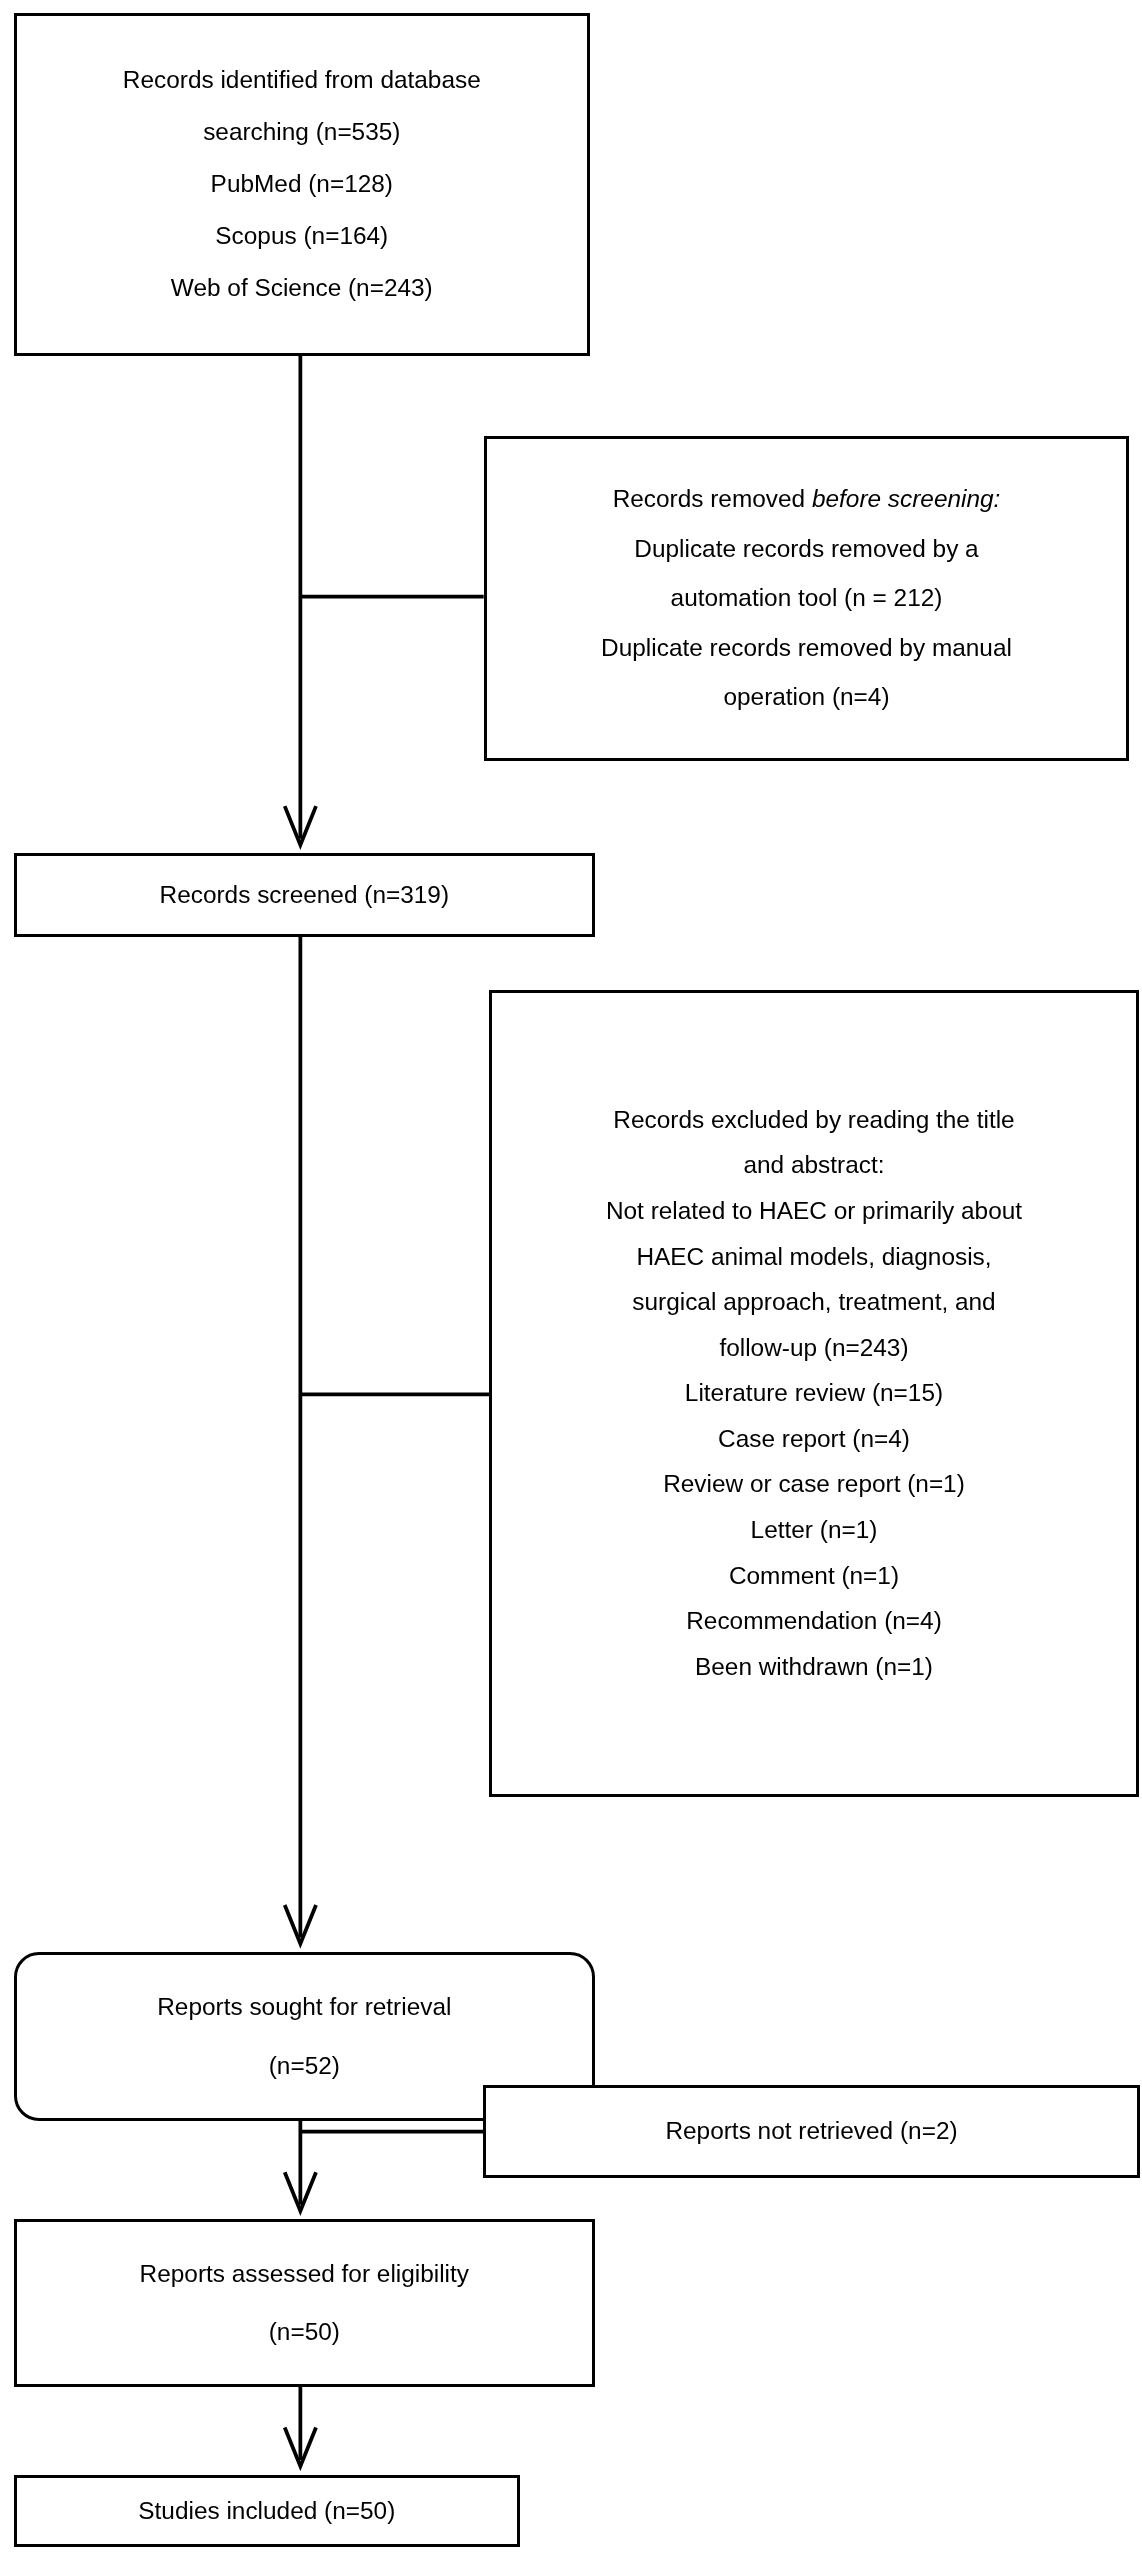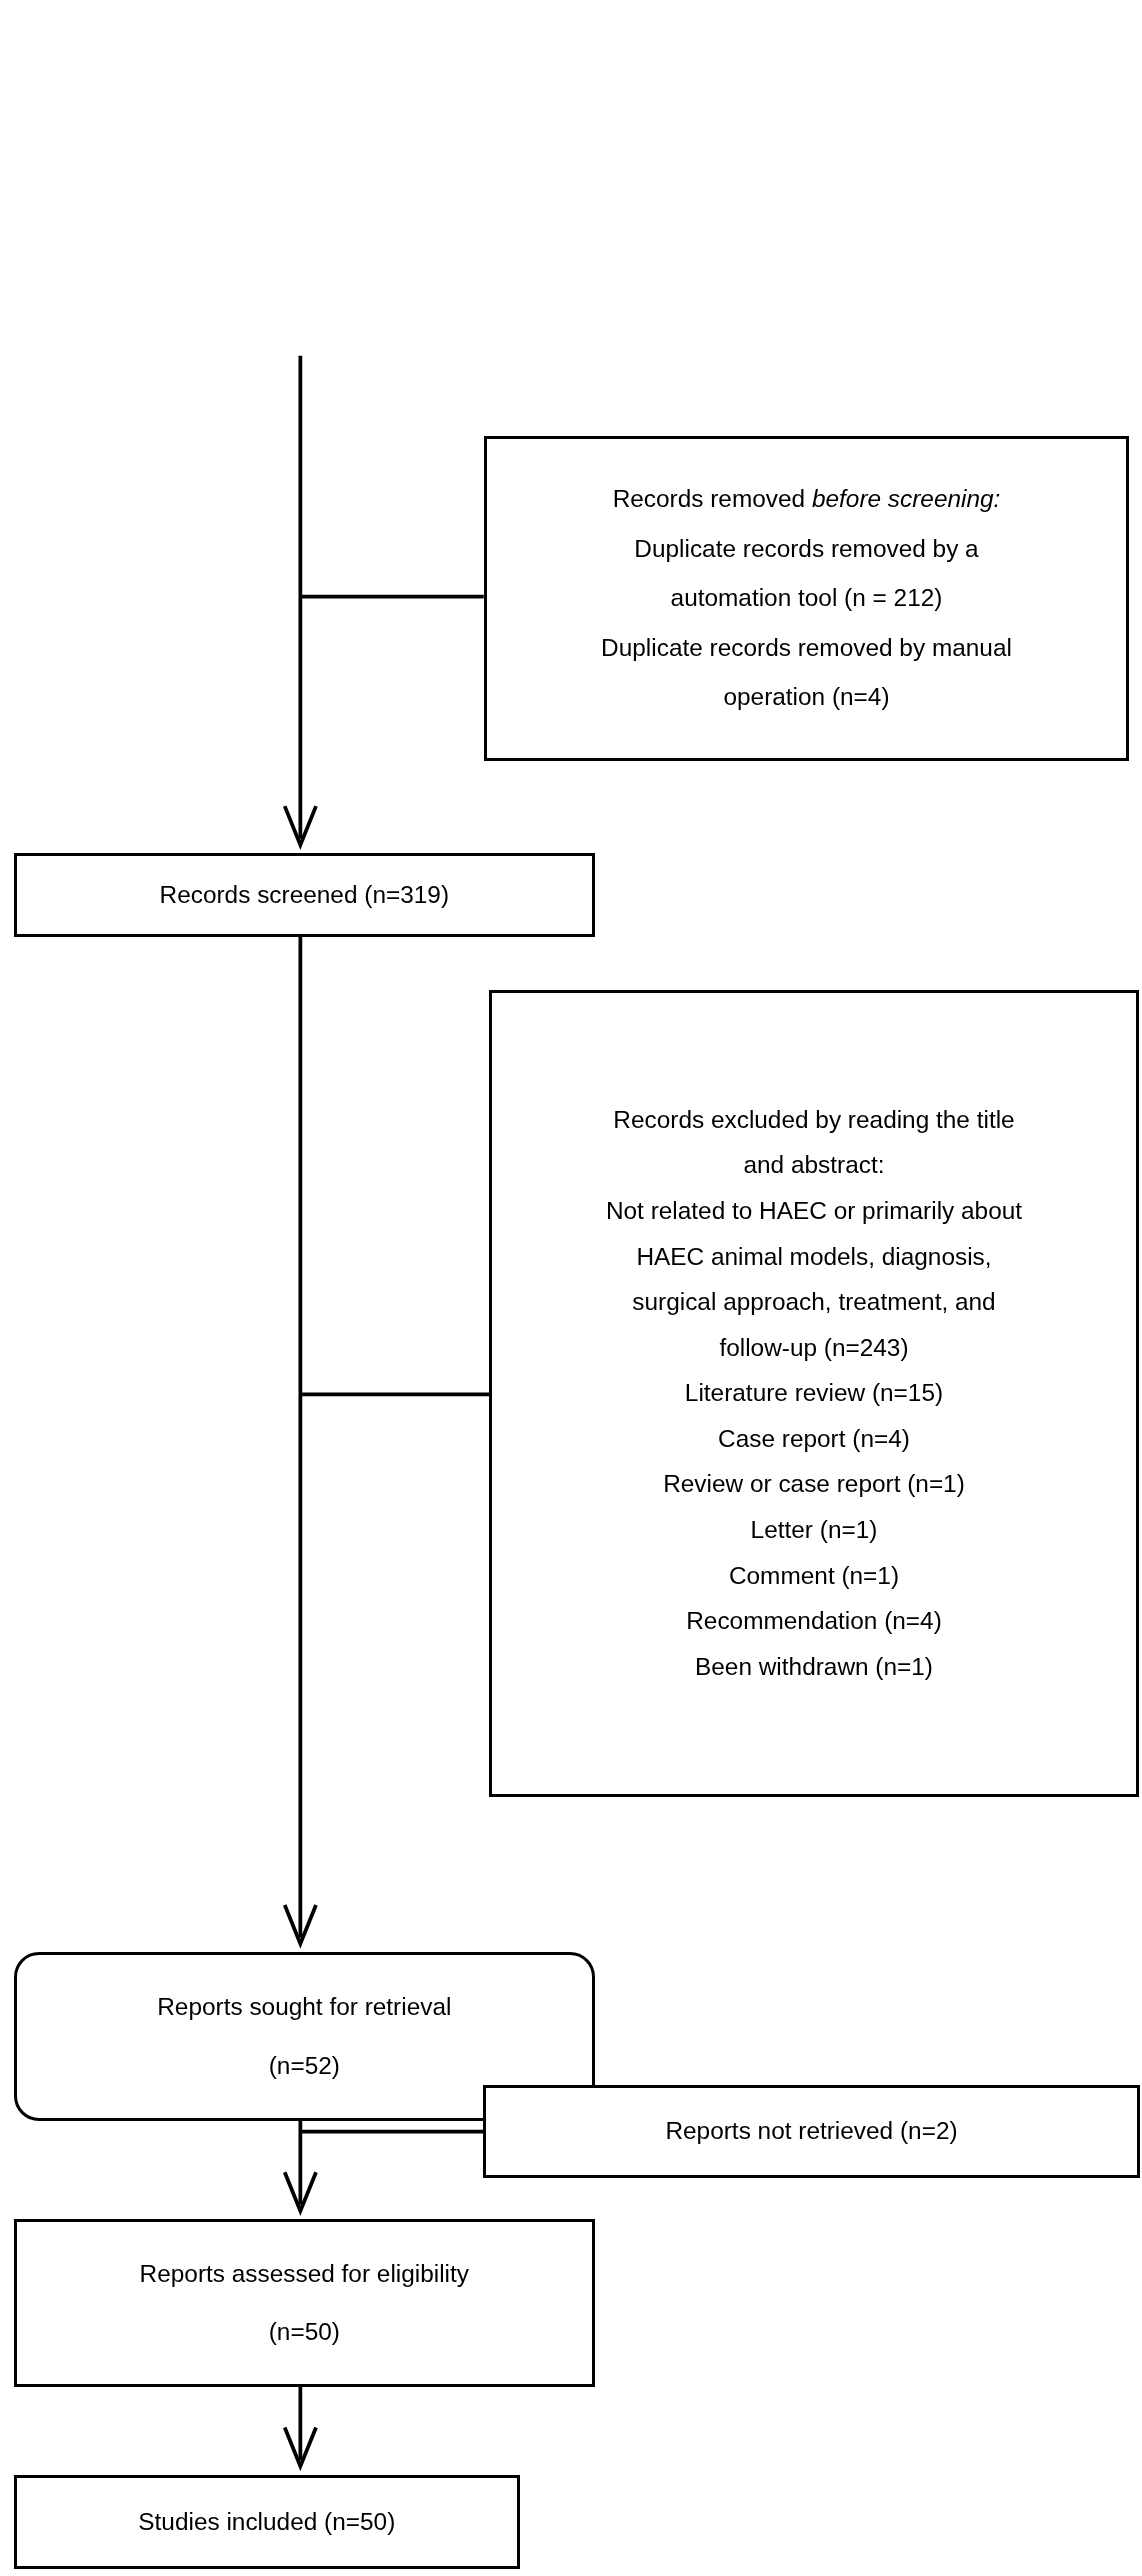--- a/index.html
+++ b/index.html
@@ -51,21 +51,21 @@
     font-style: italic;
   }
   
   #node-identified   { left: 13.8px;  top: 12.5px;   width: 576px;  height: 343px;  }
   #node-removed      { left: 484px; top: 436px;  width: 645px; height: 325px;  }
   #node-screened     { left: 13.8px;  top: 853px; width: 581px;  height: 84px;  }
   #node-excluded     { left: 489px; top: 990px; width: 650px; height: 807px; }
   #node-sought       { left: 13.8px;  top: 1952px; width: 581px;  height: 169px; border-radius: 25px;  }
   #node-notretrieved { left: 483px; top: 2085px; width: 657px; height: 93px;  }
   #node-assessed     { left: 13.8px;  top: 2219px; width: 581px;  height: 168px;  }
-  #node-included     { left: 13.8px;  top: 2475px; width: 506px;  height: 94px;  }
+  #node-included     { left: 13.8px;  top: 2475px; width: 506px;  height: 72px;  }
 
   
   #node-identified  .line { margin: 13.8px 0; }
   #node-removed     .line { margin: 12.5px 0; }
   #node-excluded    .line { margin: 10.6px 0; }
   #node-sought      .line { margin: 17px 0; }
   #node-assessed    .line { margin: 17px 4px; }
 </style>
 </head>
 <body>
@@ -88,20 +88,27 @@
     </g>
     <g stroke="#000000" fill="none" stroke-width="6" stroke-linecap="butt">
 
       <polyline points="455,1288 480,1350 505,1288"></polyline>
       <polyline points="455,3044 480,3106 505,3044"></polyline>
       <polyline points="455,3471 480,3533 505,3471"></polyline>
       <polyline points="455,3879 480,3941 505,3879"></polyline>
     </g>
   </svg>
 
+  <div class="node" id="node-identified">
+    <span class="line">Records identified from database</span>
+    <span class="line">searching (n=535)</span>
+    <span class="line">PubMed (n=128)</span>
+    <span class="line">Scopus (n=164)</span>
+    <span class="line">Web of Science (n=243)</span>
+  </div>
 
   <div class="node" id="node-removed">
     <span class="line"><span>Records removed </span><span class="em">before screening:</span></span>
     <span class="line">Duplicate records removed by a</span>
     <span class="line">automation tool    (n = 212)</span>
     <span class="line">Duplicate records removed by manual</span>
     <span class="line">operation (n=4)</span>
   </div>
 
   <div class="node" id="node-screened">

